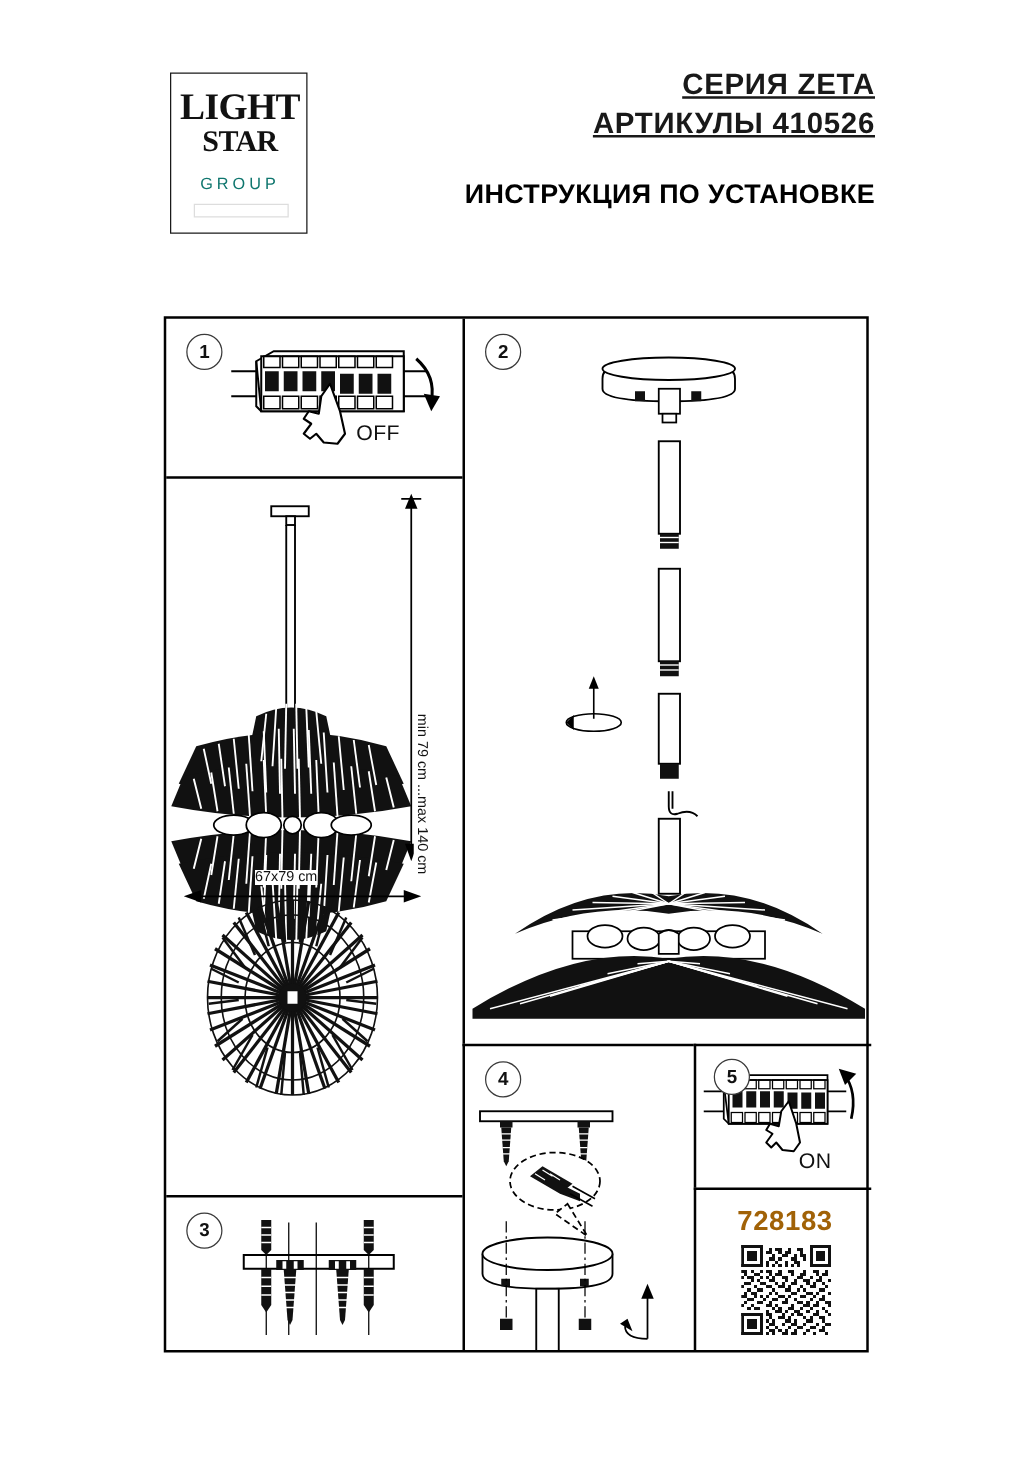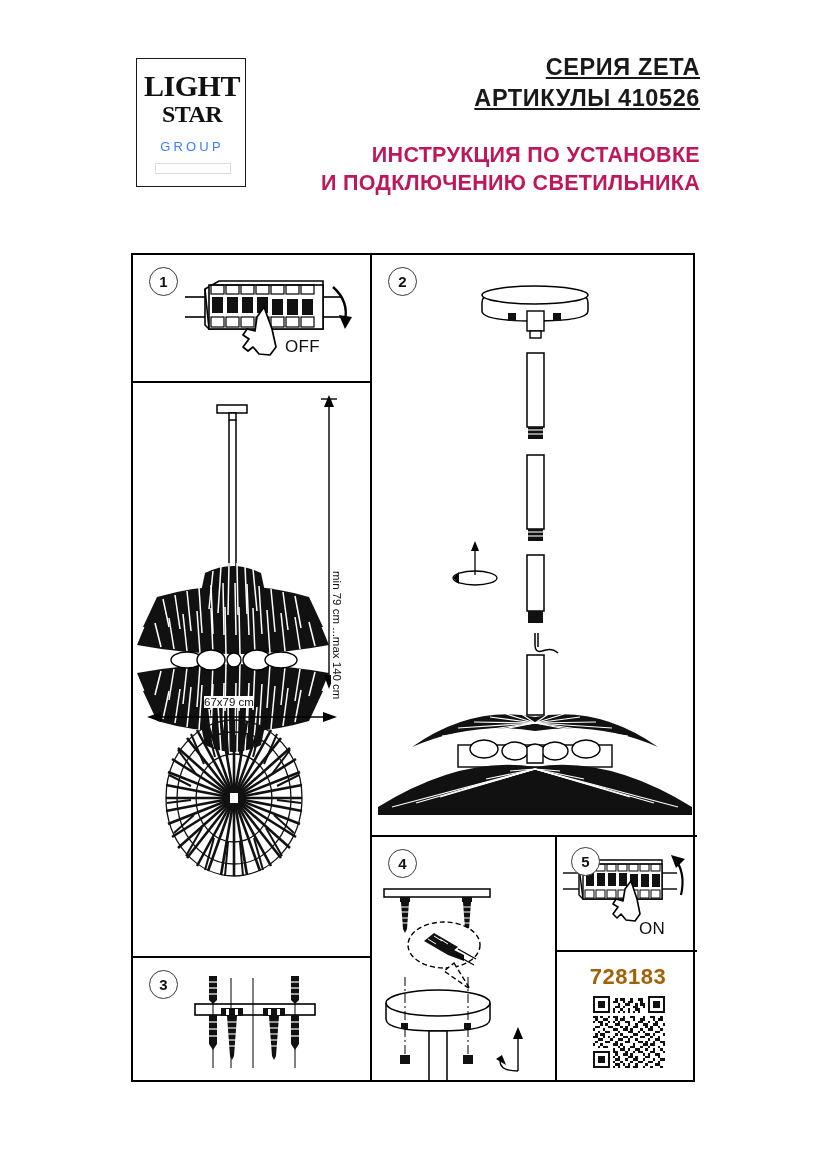--- a/index.html
+++ b/index.html
@@ -46,21 +46,21 @@
     position: absolute; left: 0; top: 44px; width: 110px;
     font-size: 24px;
   }
   #logo-group {
     position: absolute; left: 0; top: 80px; width: 110px;
     font-family: "Liberation Sans", sans-serif;
     font-size: 13px;
     font-weight: normal;
     letter-spacing: 3.2px;
     text-align: center;
-    color: #3b82f6;
+    color: #0f766e;
   }
   #logo-flag {
     position: absolute;
     left: 18px; top: 104px;
     width: 74px; height: 9px;
     display: flex;
     border: 0.5px solid #ddd;
   }
   #logo-flag > span { display: block; height: 100%; }
   .flag-green { width: 33.4%; }
@@ -80,21 +80,21 @@
     font-weight: bold;
     letter-spacing: 0.6px;
     line-height: 1.33;
     white-space: nowrap;
   }
   #subtitle-block {
     position: absolute;
     left: 276px; top: 141px;
     width: 424px;
     text-align: right;
-    color: #be185d;
+    color: #000000;
   }
   .subtitle-line {
     font-size: 21.5px;
     font-weight: bold;
     letter-spacing: 0.3px;
     line-height: 1.32;
     white-space: nowrap;
   }
 
   
@@ -197,21 +197,20 @@
     </div>
   </div>
 
   <div id="title-block">
     <div class="title-line-1">СЕРИЯ ZETA</div>
     <div class="title-line-2">АРТИКУЛЫ 410526</div>
   </div>
 
   <div id="subtitle-block">
     <div class="subtitle-line">ИНСТРУКЦИЯ ПО УСТАНОВКЕ</div>
-    <div class="subtitle-line">И ПОДКЛЮЧЕНИЮ СВЕТИЛЬНИКА</div>
   </div>
 
 </div>
 
 <div id="grid">
 
   <div class="cell" id="cell-1">
     <div class="step-badge" style="left:16px; top:12px;">1</div>
 
     <svg width="237" height="128" viewBox="0 0 237 128">

